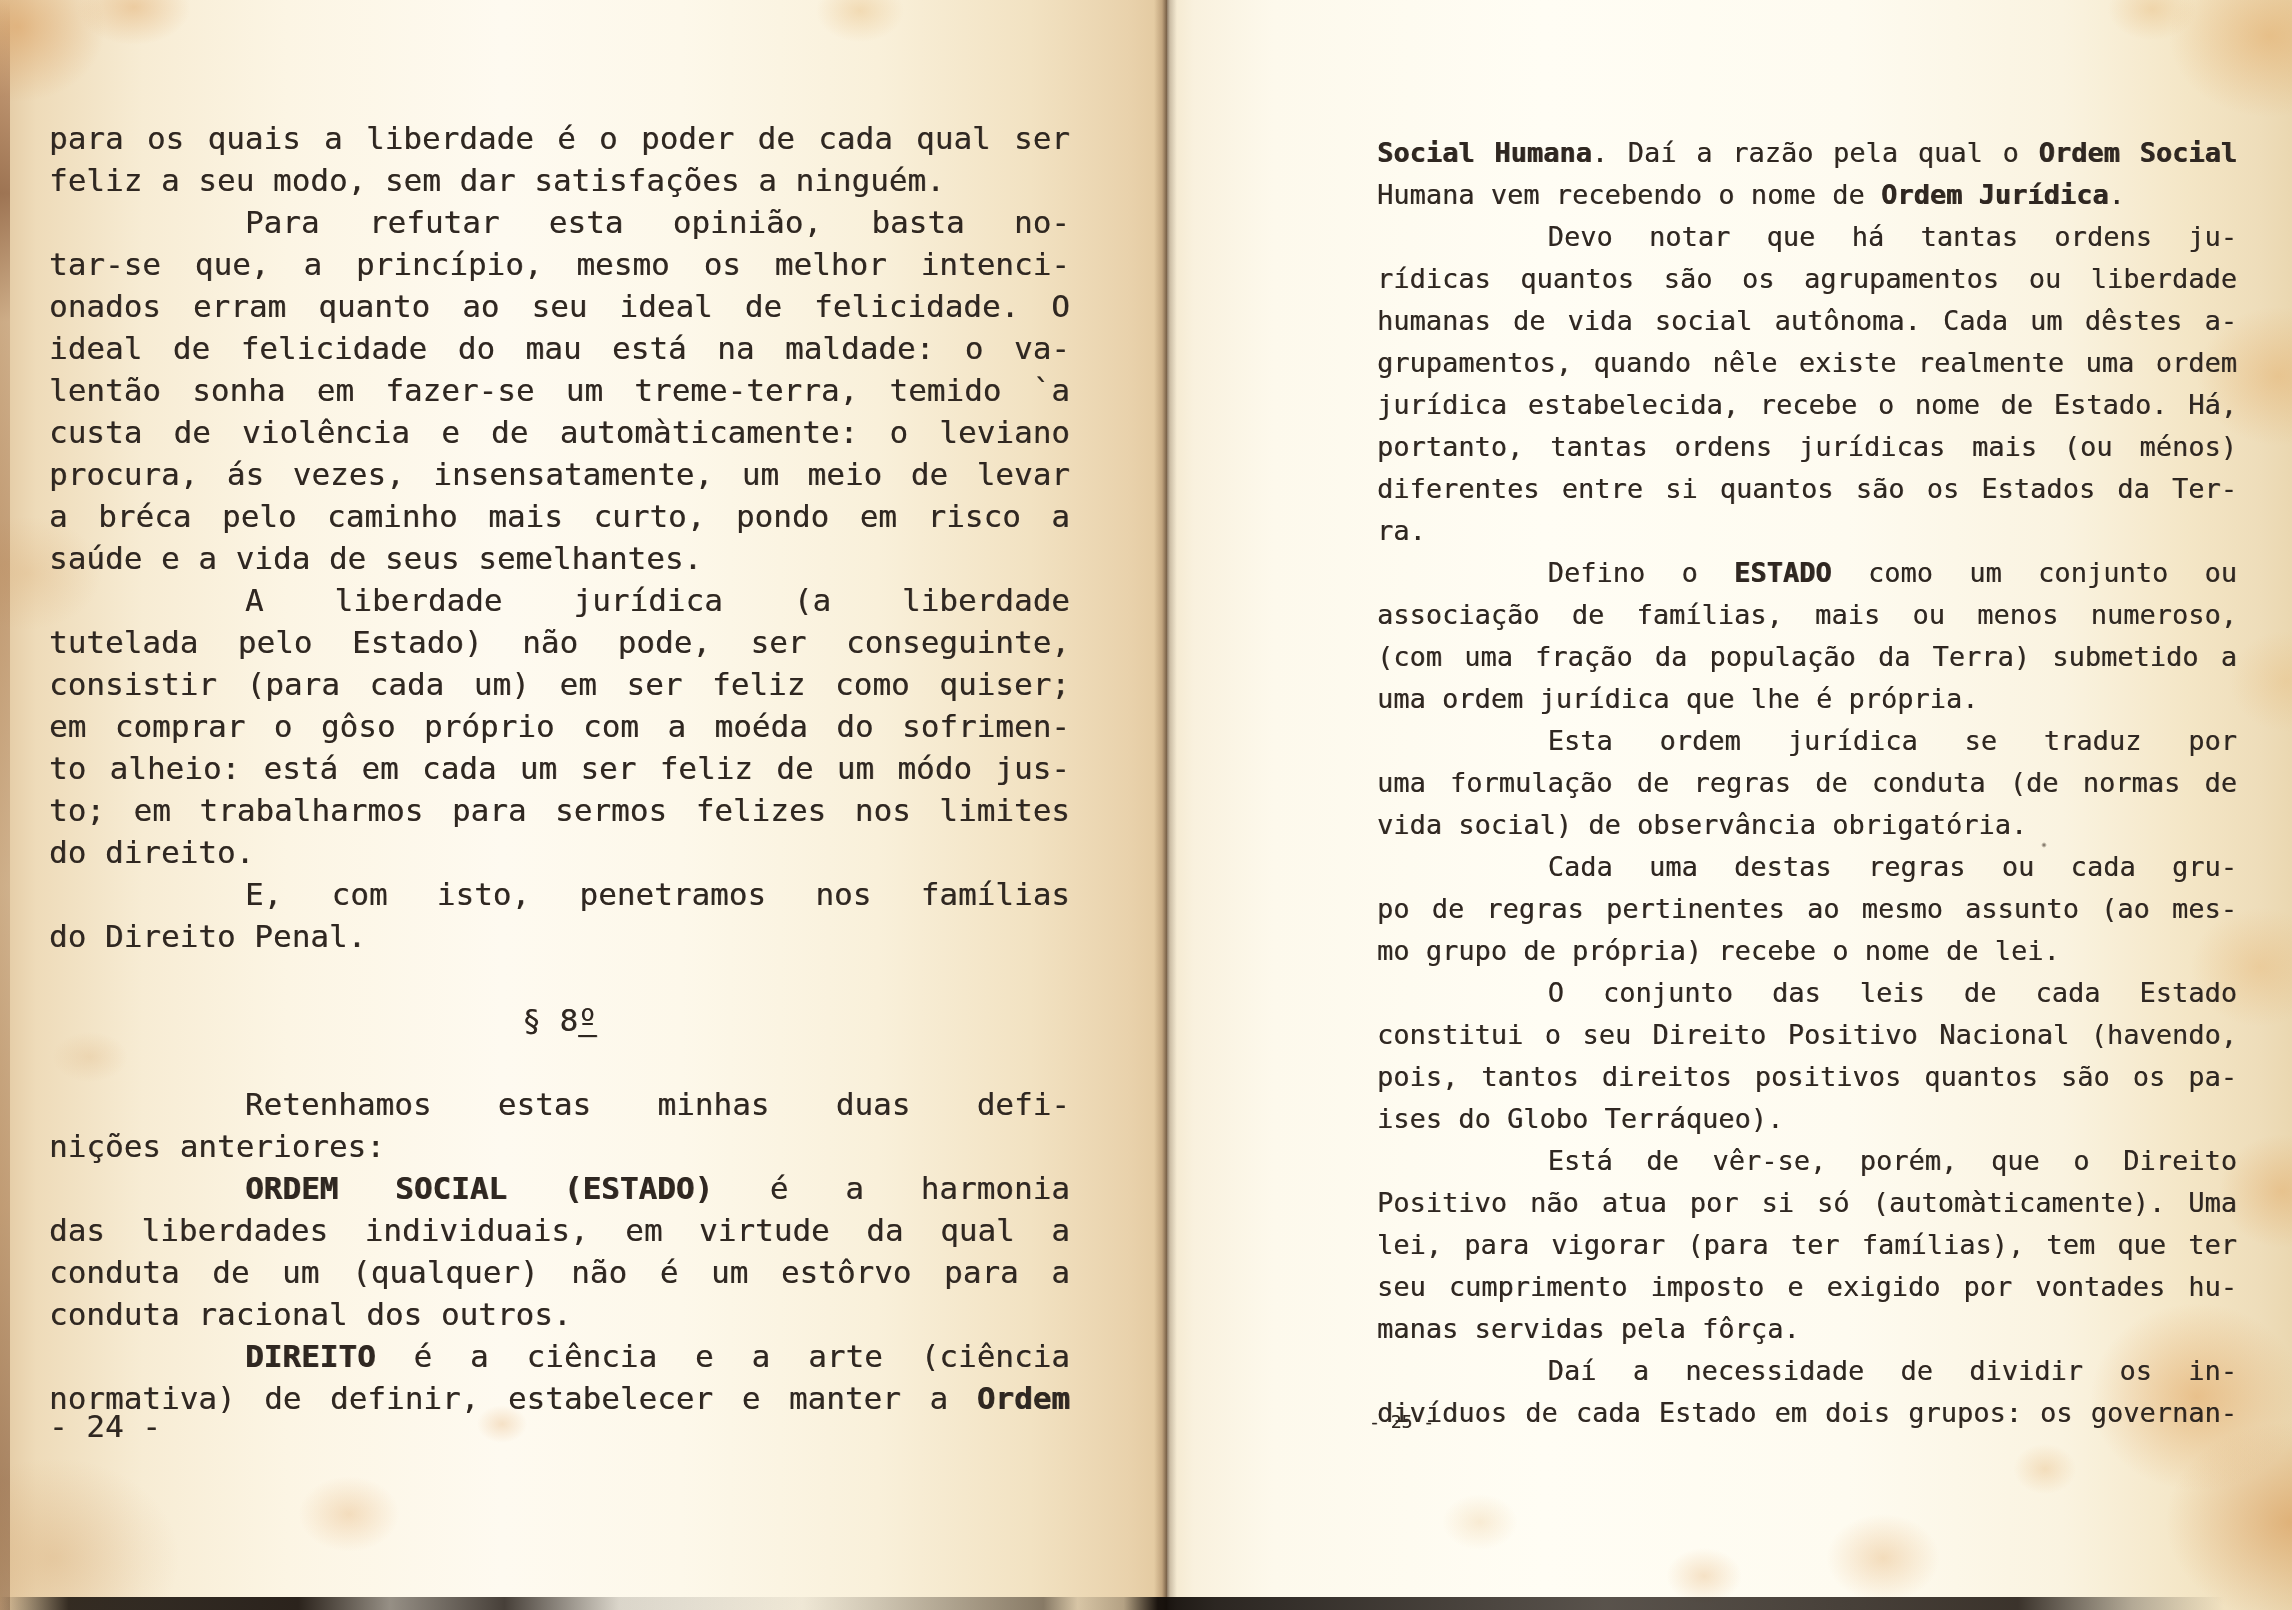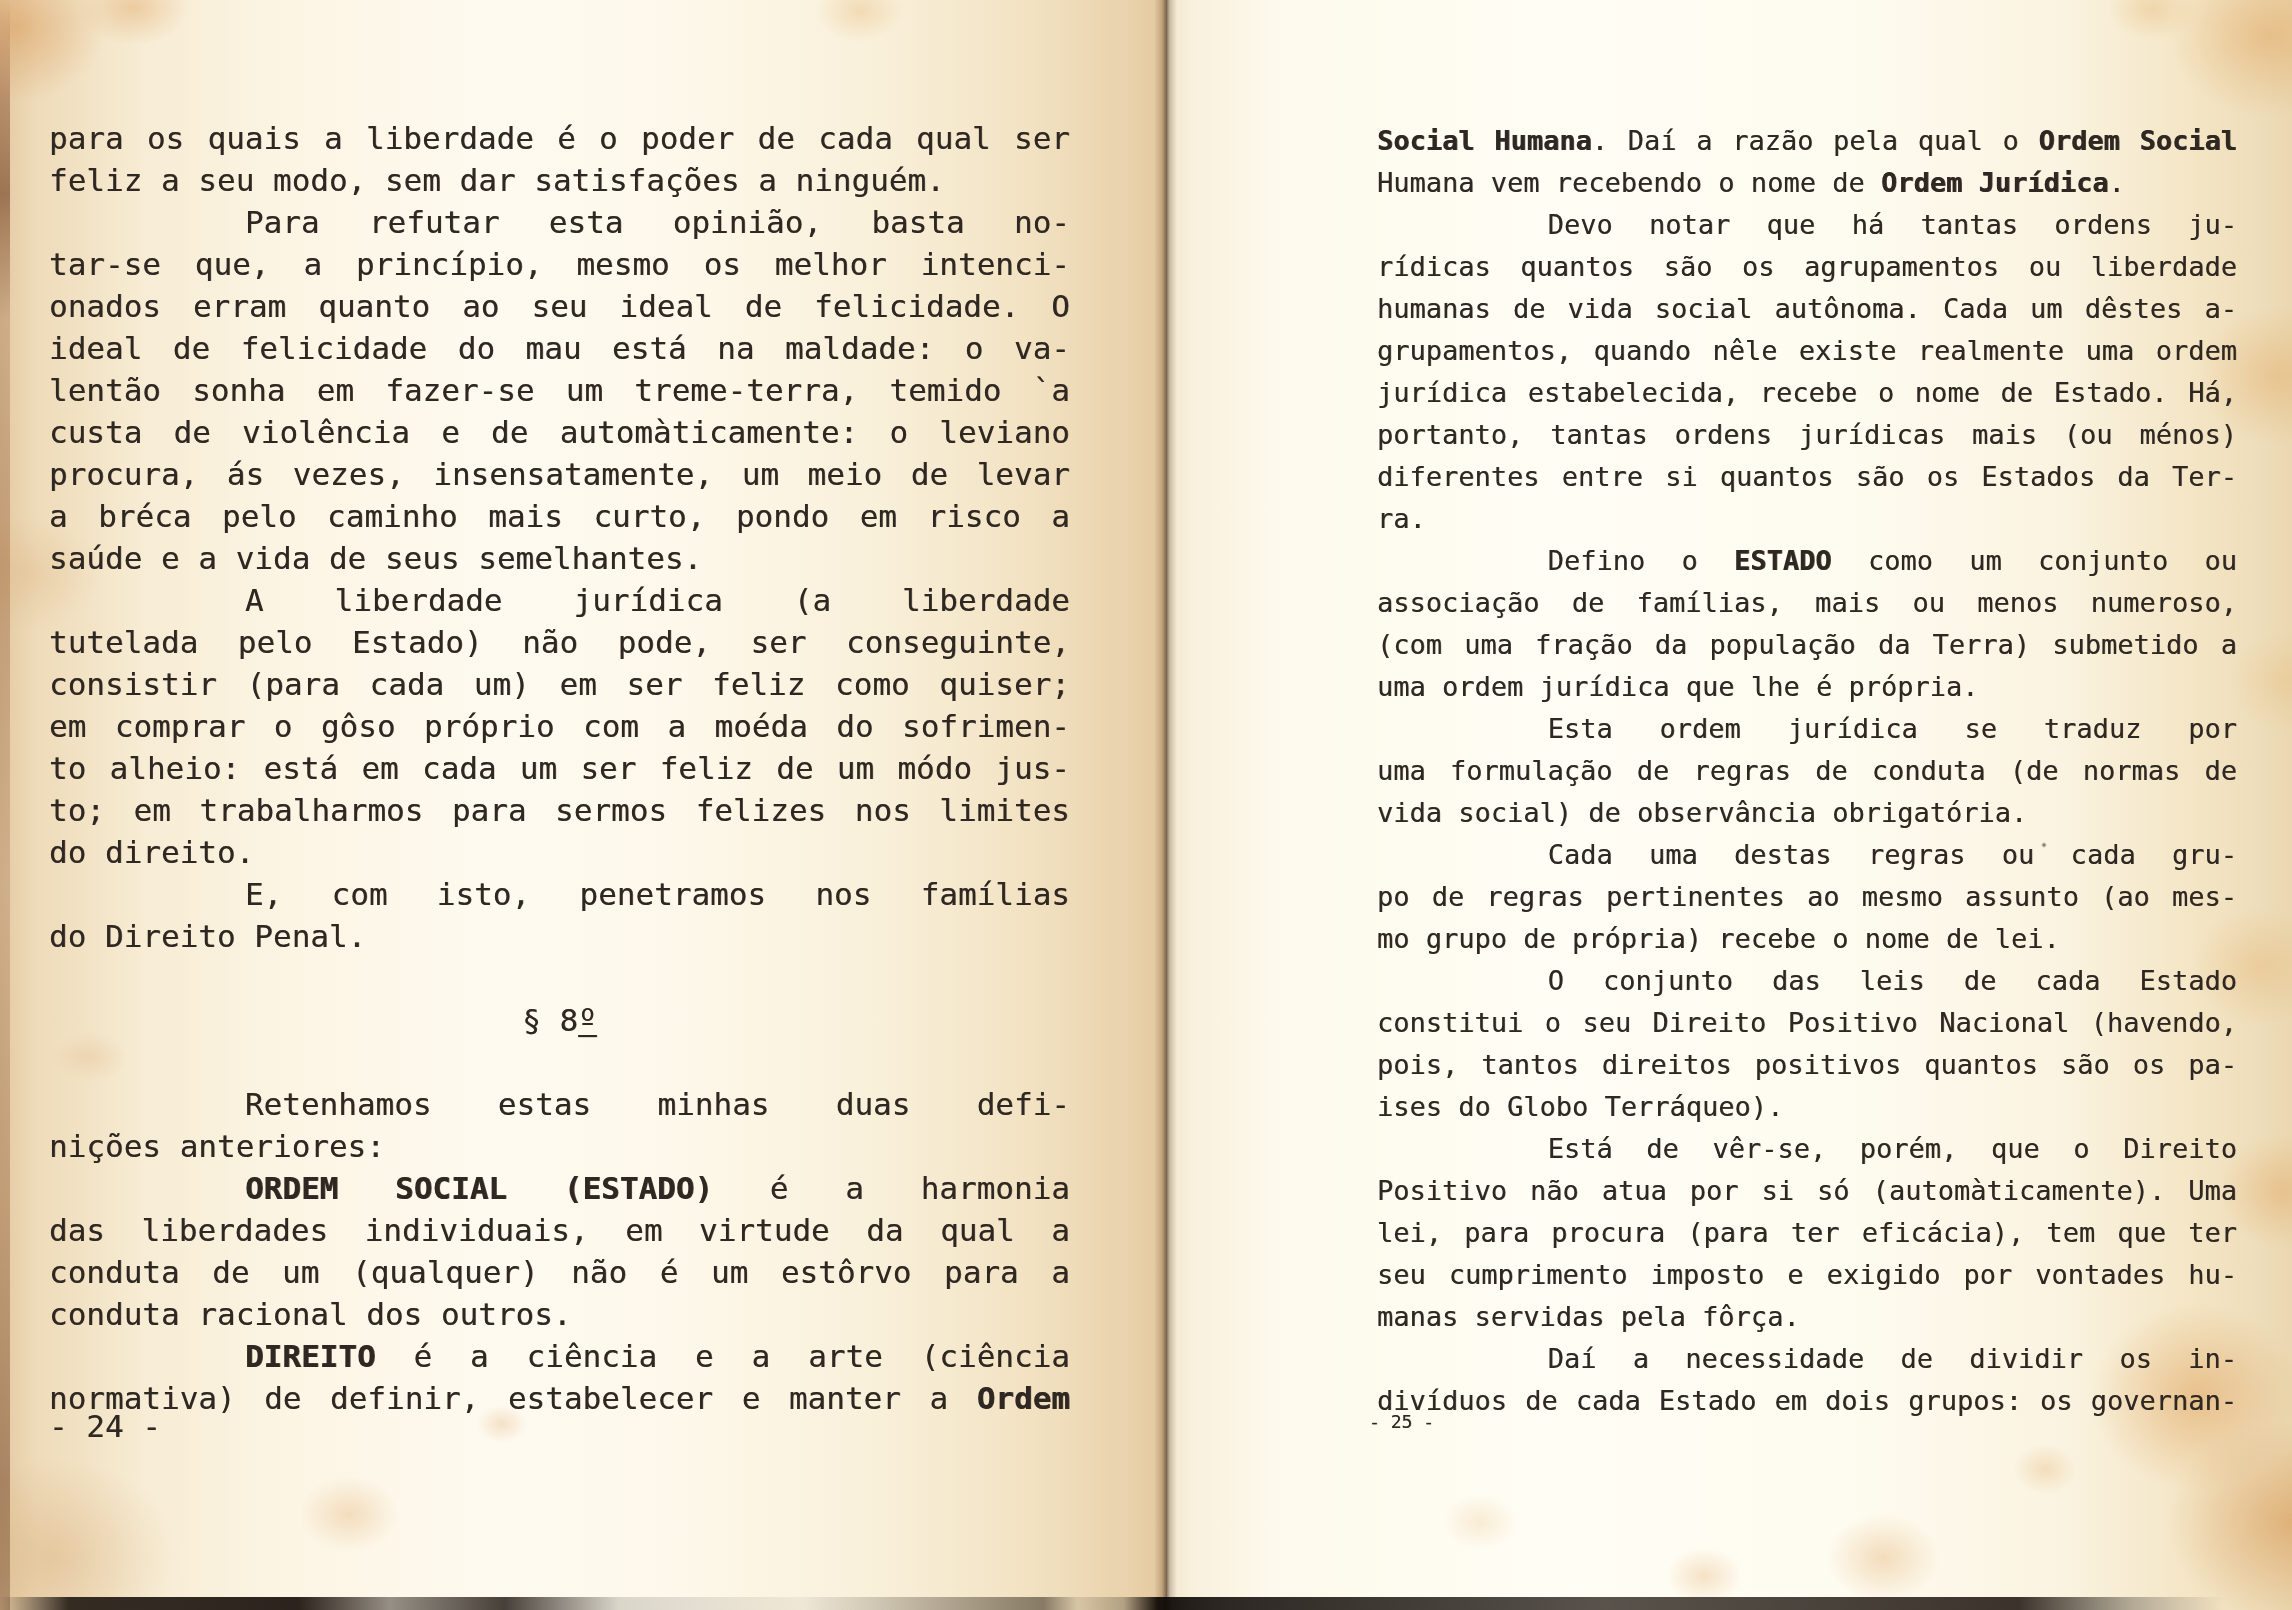--- a/index.html
+++ b/index.html
@@ -52,21 +52,21 @@
     position:absolute;left:0;bottom:0;width:100%;height:13.4px;
     background:linear-gradient(90deg,
       rgba(20,14,9,0) 0%, rgba(20,14,9,0.85) 3%, rgba(25,17,11,0.92) 13%, rgba(25,17,11,0.45) 17%,
       rgba(25,17,11,0.80) 22%, rgba(20,14,9,0.15) 27%, rgba(20,14,9,0.05) 35%,
       rgba(30,20,12,0.50) 45.5%, rgba(20,14,9,0.10) 47%, rgba(20,14,9,0.25) 49%,
       rgba(15,10,7,0.95) 50.5%, rgba(15,10,7,0.88) 53%, rgba(25,17,11,0.72) 70%,
       rgba(25,17,11,0.85) 88%, rgba(25,17,11,0.30) 93%, rgba(20,14,9,0) 97%);
   }
   .textcol{position:absolute;color:#2f2721;}
   #page-left  .textcol{left:49px; top:117px;width:1021px;font-size:31px;line-height:42px;}
-  #page-right .textcol{left:210px;top:120px;width:860px; font-size:27px;  line-height:42px;}
+  #page-right .textcol{left:210px;top:132px;width:860px; font-size:27px;  line-height:42px;}
   .line{
     text-shadow:0.4px 0.3px 0 rgba(47,39,33,0.55);
   }
   .line.j{text-align:justify;text-align-last:justify;}
   .line.ind{padding-left:10.5ch;}
   .line.heading{text-align:center;text-align-last:center;}
   .line b{font-weight:bold;text-shadow:0.7px 0 0 rgba(47,39,33,0.8);}
   .line u{text-decoration-thickness:1.8px;text-underline-offset:3.6px;}
   .pagenum{
     position:absolute;text-align:left;color:#2f2721;
@@ -136,21 +136,21 @@
       <div class="line">vida social) de observância obrigatória.</div>
       <div class="line j ind">Cada uma destas regras ou cada gru-</div>
       <div class="line j">po de regras pertinentes ao mesmo assunto (ao mes-</div>
       <div class="line">mo grupo de própria) recebe o nome de lei.</div>
       <div class="line j ind">O conjunto das leis de cada Estado</div>
       <div class="line j">constitui o seu Direito Positivo Nacional (havendo,</div>
       <div class="line j">pois, tantos direitos positivos quantos são os pa-</div>
       <div class="line">ises do Globo Terráqueo).</div>
       <div class="line j ind">Está de vêr-se, porém, que o Direito</div>
       <div class="line j">Positivo não atua por si só (automàticamente). Uma</div>
-      <div class="line j">lei, para procura (para ter eficácia), tem que ter</div>
+      <div class="line j">lei, para vigorar (para ter famílias), tem que ter</div>
       <div class="line j">seu cumprimento imposto e exigido por vontades hu-</div>
       <div class="line">manas servidas pela fôrça.</div>
       <div class="line j ind">Daí a necessidade de dividir os in-</div>
       <div class="line j">divíduos de cada Estado em dois grupos: os governan-</div>
     </div>
   <div class="pagenum">- 25 -</div>
 </div>
 
 <div id="left-edge"></div>
 <div id="gutter"></div>

